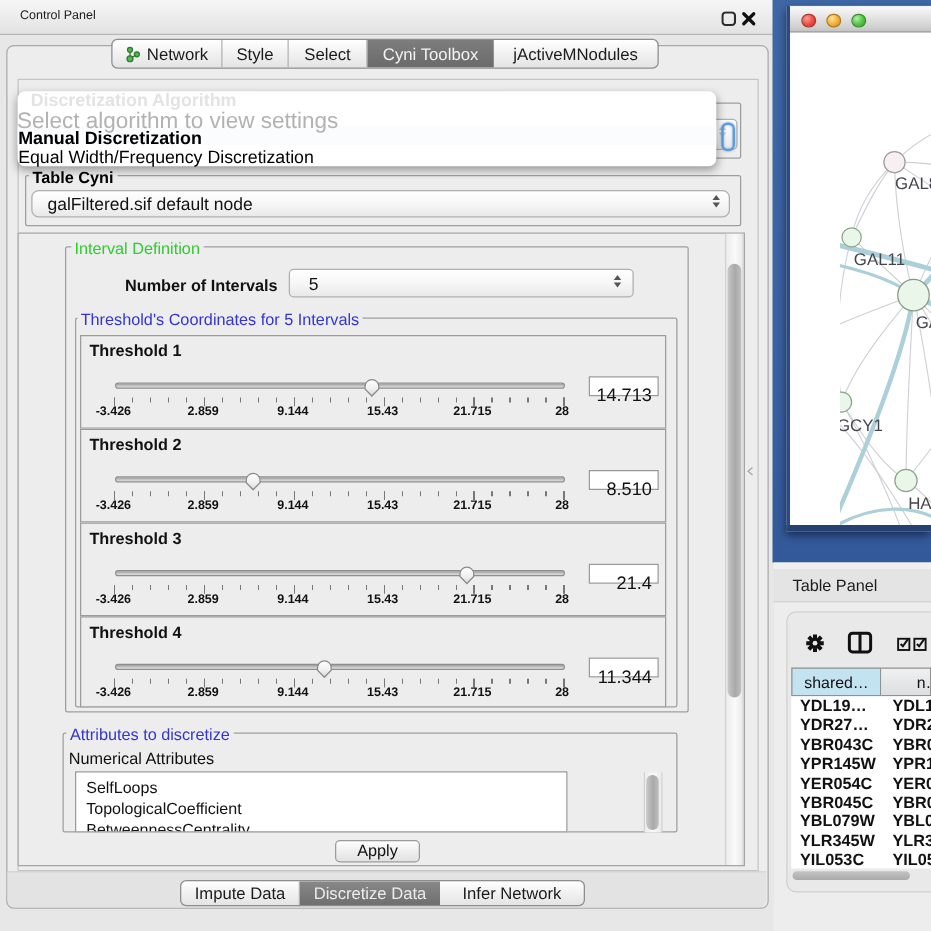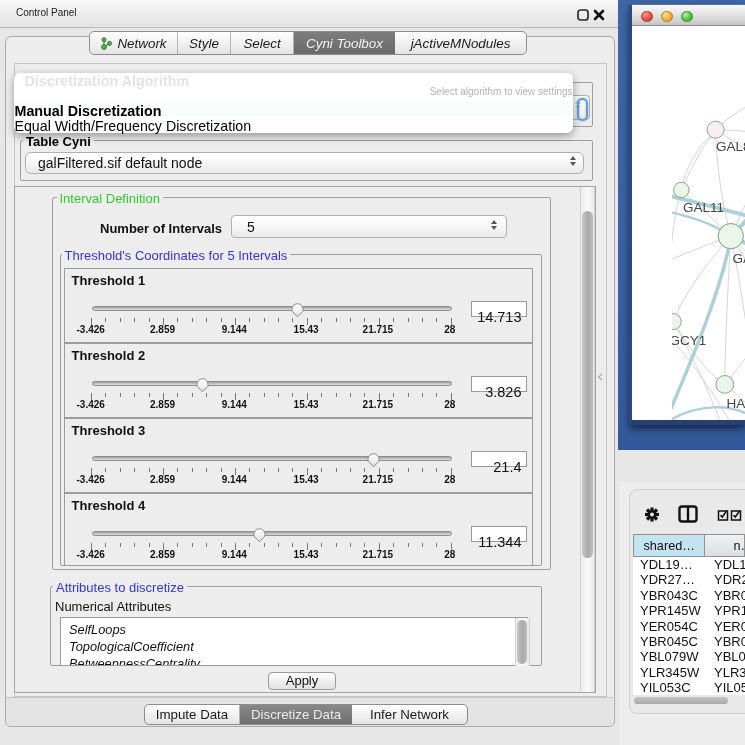--- a/index.html
+++ b/index.html
@@ -18,21 +18,21 @@
 
 #cpbody { left:0; top:28px; width:620px; height:717px; background:#e7e7e7; }
 #outerpanel { left:5px; top:36px; width:609.5px; height:691px; background:#ededed;
   border:1px solid #a9a9a9; border-radius:6px; }
 
 
 #toptabs { left:89px; top:31px; width:438px; height:24px; border:1px solid #8d8d8d;
   border-radius:5px; overflow:hidden; display:flex;
   background:linear-gradient(#ffffff,#f2f2f2 45%,#e4e4e4); font-size:13.4px; }
 #toptabs .seg { height:100%; display:flex; align-items:center; justify-content:center;
-  color:#1b1b1b; border-right:1px solid #b3b3b3;font-style:italic; }
+  color:#1b1b1b; border-right:1px solid #b3b3b3; }
 #toptabs .seg.dark { background:linear-gradient(#7d7d7d,#6a6a6a); color:#f2f2f2; border-right:none; }
 #toptabs .seg:last-child { border-right:none; }
 
 
 .tpanel { border:1px solid #9e9e9e; border-radius:2px; }
 .ttitle { position:absolute; background:#ededed; padding:0 3px; font-size:13px; }
 
 
 .combo { position:absolute; border:1px solid #b0b0b0; border-radius:4px;
   background:linear-gradient(#ffffff,#f5f5f5 55%,#e9e9e9);
@@ -61,22 +61,22 @@
 
 .thbox .thname { left:6.5px; top:4px; }
 .thbox .track { left:27px; top:36.5px; }
 .thbox .ticks-minor { left:25.5px; top:48.5px; }
 .thbox .ticks-major { left:25.5px; top:48.5px; }
 .thbox .thumb { top:33px; }
 .thbox .vbox { left:405.5px; top:32px; height:16px; }
 .thbox .tlabel { top:55px; }
 
 
-#attrlist { left:60px; top:617px; width:468px; height:49px; border:1px solid #9a9a9a;
-  background:#fff; overflow:hidden; font-size:12.8px; color:#111;font-style:italic; }
+#attrlist { left:60px; top:617px; width:394px; height:49px; border:1px solid #9a9a9a;
+  background:#fff; overflow:hidden; font-size:12.8px; color:#111; }
 #attrlist div { padding-left:8px; height:17.2px; line-height:17.2px; }
 
 
 #applybtn { left:268px; top:672px; width:68px; height:18px;
   background:linear-gradient(#ffffff,#ececec 60%,#e2e2e2);
   border:1px solid #9b9b9b; border-radius:4px; font-size:13px; color:#111;
   text-align:center; line-height:16px; }
 
 
 #bottabs { left:144px; top:703.5px; width:324px; height:21px; border:1px solid #8d8d8d;
@@ -108,21 +108,21 @@
 #tablearea { left:619px; top:482px; width:126px; height:263px; background:#ededed; }
 #tablebox { left:629px; top:489px; width:130px; height:225px; background:#e9e9e9;
   border:1px solid #cfcfcf; border-radius:8px; }
 #tblheader { position:absolute; left:633px; top:534px; width:112px; height:23px; display:flex; font-size:12.7px; }
 #tblheader .h1 { width:75px; background:#c3e3f0; border:1px solid #919191;
   text-align:center; line-height:23px; color:#111; }
 #tblheader .h2 { width:40px; background:linear-gradient(#eef0f1,#dcdfe1); border:1px solid #919191; border-left:none;
   padding-left:28px; line-height:23px; color:#111; overflow:hidden; }
 #tblrows { position:absolute; left:633px; top:557px; width:112px; height:138px; background:#fff;
   overflow:hidden; font-size:13px; color:#111; }
-#tblrows .r { height:15.4px; line-height:15.4px; display:flex; }
+#tblrows .r { height:15.4px; line-height:15.4px; display:flex;font-weight:bold; }
 #tblrows .c1 { width:76px; flex:none; padding-left:7px; }
 #tblrows .c2 { width:50px; flex:none; padding-left:5px; }
 </style>
 </head>
 <body>
 <div id="app">
 
   <div class="abs" id="cpbody"></div>
   <div class="abs" id="outerpanel"></div>
   <div class="abs" id="titlebar">
@@ -217,21 +217,21 @@
     <svg class="thumb" style="left:129.5px" width="15" height="16" viewBox="0 0 15 16">
       <defs>
             <linearGradient id="thg1" x1="0" y1="0" x2="0" y2="1">
         <stop offset="0" stop-color="#ffffff"></stop>
               <stop offset="0.55" stop-color="#f0f0f0"></stop>
               <stop offset="1" stop-color="#d8d8d8"></stop>
             </linearGradient>
           </defs>
       <path d="M2,7.2 a5.5,5.5 0 0 1 11,0 v2 L7.5,14.8 L2,9.2 Z" fill="url(#thg1)" stroke="#8a8a8a" stroke-width="1"></path>
     </svg>
-    <div class="vbox">3.826</div>
+    <div class="vbox">8.510</div>
     <div class="tlabel" style="left:2.7px">-3.426</div>
         <div class="tlabel" style="left:74.5px">2.859</div>
         <div class="tlabel" style="left:146.3px">9.144</div>
         <div class="tlabel" style="left:218.1px">15.43</div>
         <div class="tlabel" style="left:289.9px">21.715</div>
         <div class="tlabel" style="left:361.7px">28</div>
   </div>
   <div class="thbox" style="top:418px; height:75px;">
     <div class="thname">Threshold 3</div>
     <div class="track"></div>
@@ -304,21 +304,21 @@
       <path d="M5,1 L1.5,4 L5,7" fill="none" stroke="#a8a8a8" stroke-width="1.1"></path>
     </svg>
 
   <div class="sbtrack" style="left:579.5px; top:186.5px; width:15px; height:505px;"></div>
   <div class="sbthumb" style="left:582px; top:211px; width:10.5px; height:347px;"></div>
 
   <div class="abs" style="left:13.5px; top:72.5px; width:559px; height:60px; background:#fff; border-radius:6px; box-shadow:0 3px 8px rgba(0,0,0,0.38);">
     <div style="position:absolute; left:0; top:28px; width:100%; height:15px; background:#fafcfe;"></div>
   </div>
   <div class="abs" style="left:24.5px; top:72.5px; font-size:14.3px; font-weight:bold; color:#e3e3e3;">Discretization Algorithm</div>
-  <div class="abs" style="left:13.5px; top:86px; width:559px; text-align:right; font-size:10px; color:#b2b2b2;">Select algorithm to view settings</div>
+  <div class="abs" style="left:13.5px; top:86px; width:559px; text-align:left; font-size:18px; color:#b2b2b2;">Select algorithm to view settings</div>
   <div class="abs" style="left:14.5px; top:102.5px; font-size:14.3px; font-weight:bold; color:#000;">Manual Discretization</div>
   <div class="abs" style="left:14.5px; top:117.5px; font-size:14.2px; color:#000;">Equal Width/Frequency Discretization</div>
 
   <div class="abs" id="desktop"></div>
   <div class="abs" id="netwin">
     <div id="nettitle">
       <div class="light" style="left:9.2px; background:radial-gradient(circle at 35% 30%, #ff9d96, #ee4b40 55%, #c33329); border:0.5px solid #a83a30;"></div>
       <div class="light" style="left:29.2px; background:radial-gradient(circle at 35% 30%, #ffe2a0, #f3ac38 55%, #cf8f25); border:0.5px solid #ad7d20;"></div>
       <div class="light" style="left:49.2px; background:radial-gradient(circle at 35% 30%, #b6efae, #4fc43f 55%, #3da32f); border:0.5px solid #3d8f2e;"></div>
     </div>
@@ -377,20 +377,23 @@
     <text x="643" y="212">GAL11</text>
     <text x="692.5" y="262.5">GAL4</text>
     <text x="629.5" y="344.5">GCY1</text>
     <text x="736" y="343.5">H</text>
     <text x="686.5" y="407.5">HAP2</text>
   </g>
 </svg>
     </div>
   </div>
 
+  <div class="abs" id="tpbar">
+      <div class="t">Table Panel</div>
+    </div>
   <div class="abs" id="tablearea"></div>
   <div class="abs" id="tablebox"></div>
 
   <div class="abs" id="tbicons" style="left:629px; top:491.5px; width:116px; height:44px;"><svg width="116" height="44" viewBox="0 0 116 44">
     <g transform="translate(23,22.5)">
       <g stroke="#111" stroke-width="3.2">
         <line x1="0" y1="-4" x2="0" y2="-7"></line>
             <line x1="0" y1="4" x2="0" y2="7"></line>
         <line x1="-4" y1="0" x2="-7" y2="0"></line>
             <line x1="4" y1="0" x2="7" y2="0"></line>

